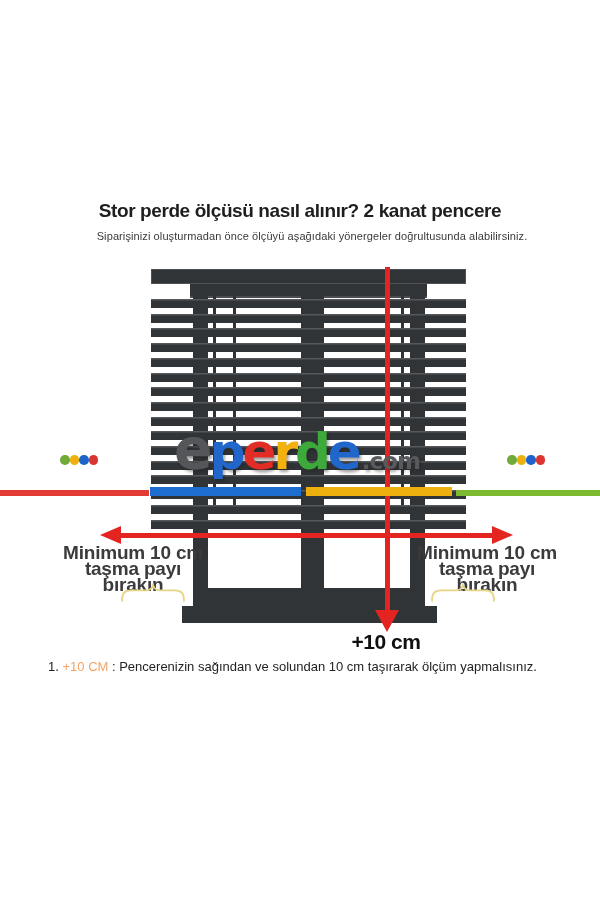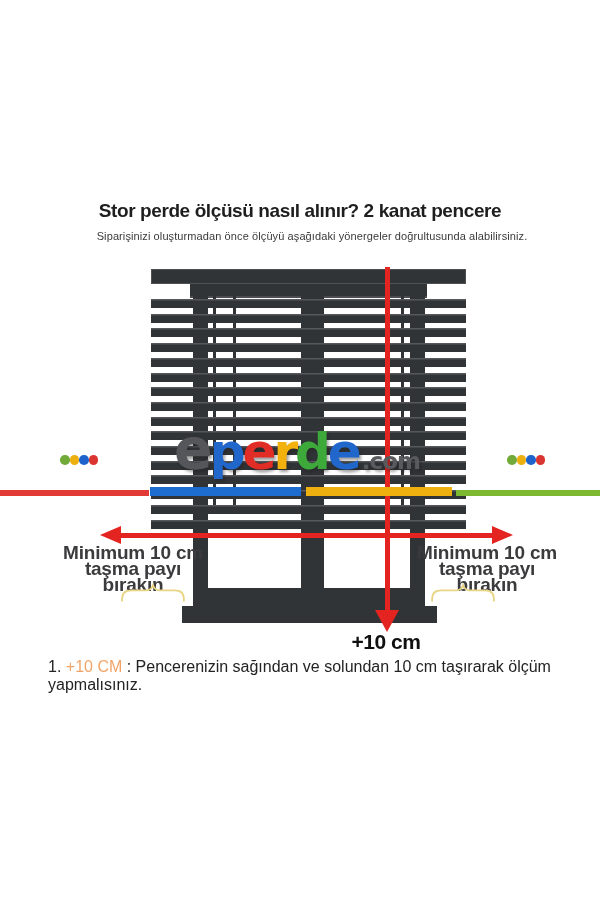--- a/index.html
+++ b/index.html
@@ -59,21 +59,21 @@
   
   .note{top:545px;width:150px;text-align:center;font-size:19px;line-height:16px;
         font-weight:700;color:#3b3b3d;letter-spacing:-0.2px;z-index:15;}
   .note-left{left:58px;} .note-right{left:412px;}
   .brace{top:583px;width:66px;height:20px;color:var(--brace);z-index:15;}
   .brace-left{left:120px;} .brace-right{left:430px;}
   .measure-label{left:330px;top:630px;width:112px;text-align:center;font-size:21px;
                  font-weight:700;color:#101010;letter-spacing:-0.5px;z-index:15;}
 
   
-  .footnotes{left:48px;top:658px;width:520px;font-size:16px;line-height:18px;color:#232323;z-index:15;}
+  .footnotes{left:48px;top:658px;width:520px;font-size:13px;line-height:18px;color:#232323;z-index:15;}
   .fn-highlight{color:var(--highlight);}
 </style>
 </head>
 <body>
 
 <div class="stage">
 
   <div class="abs title">Stor perde ölçüsü nasıl alınır? 2 kanat pencere</div>
   <div class="abs subtitle">Siparişinizi oluşturmadan önce ölçüyü aşağıdaki yönergeler doğrultusunda alabilirsiniz.</div>
 

